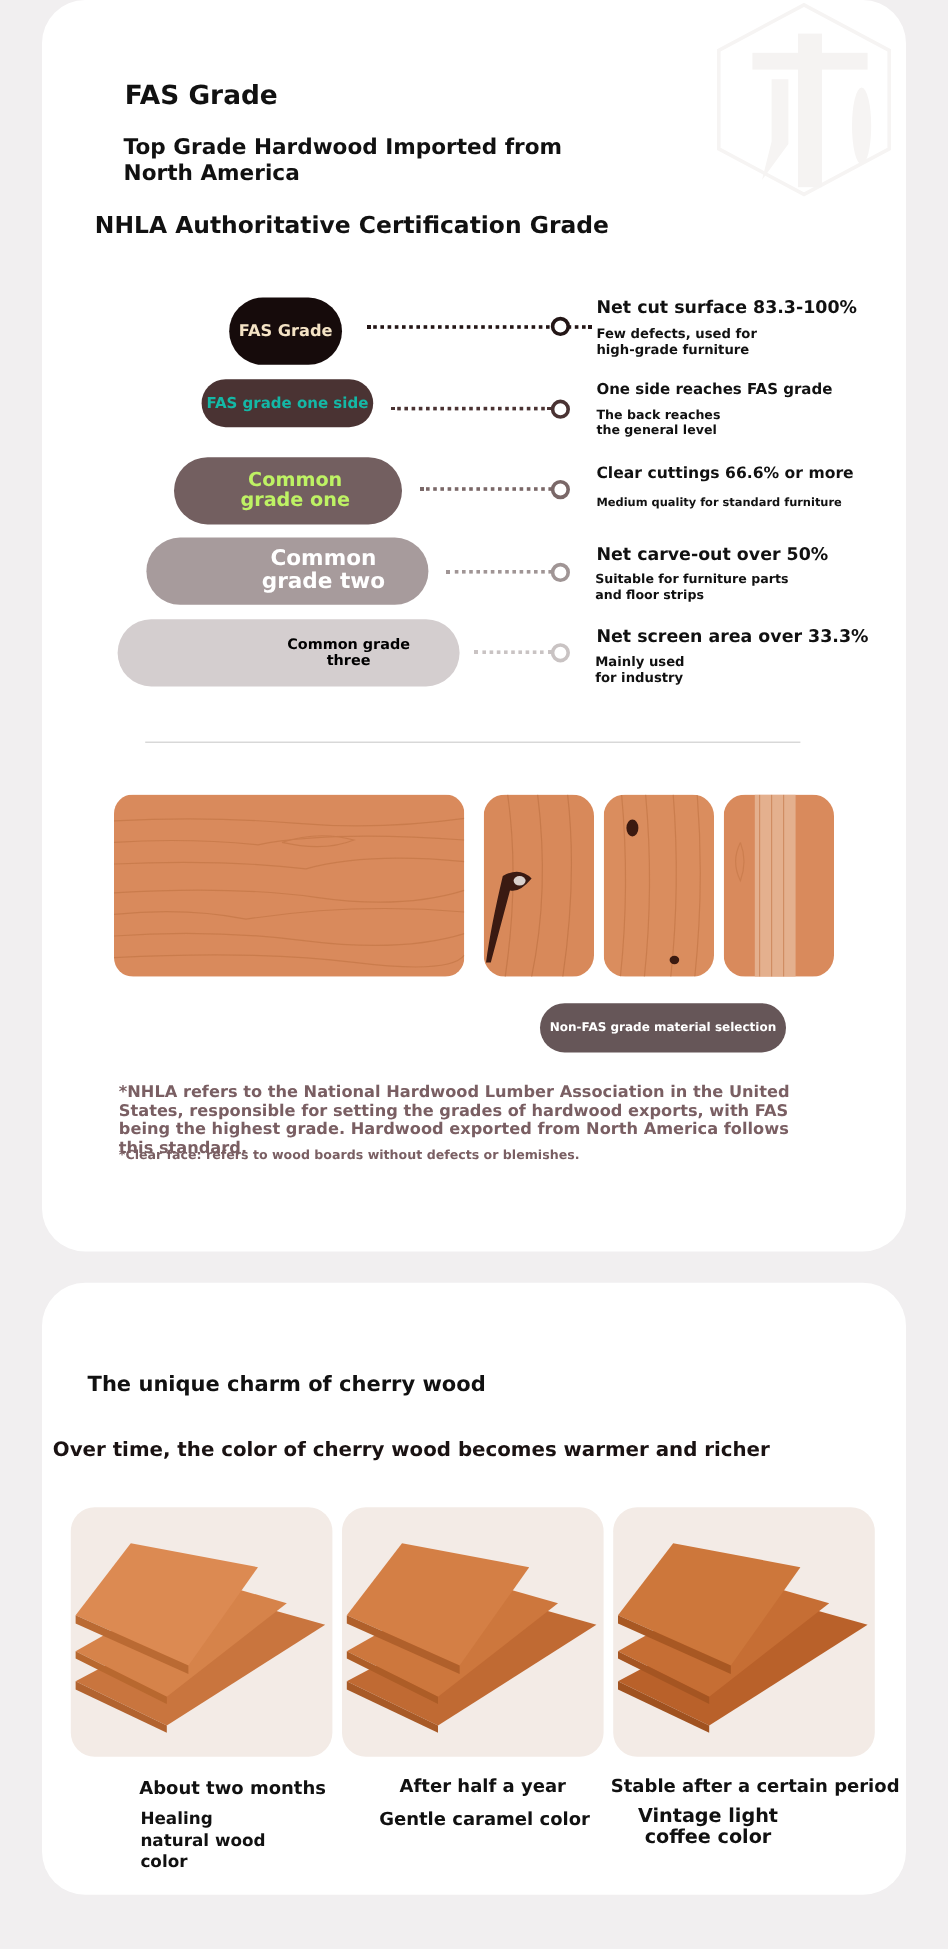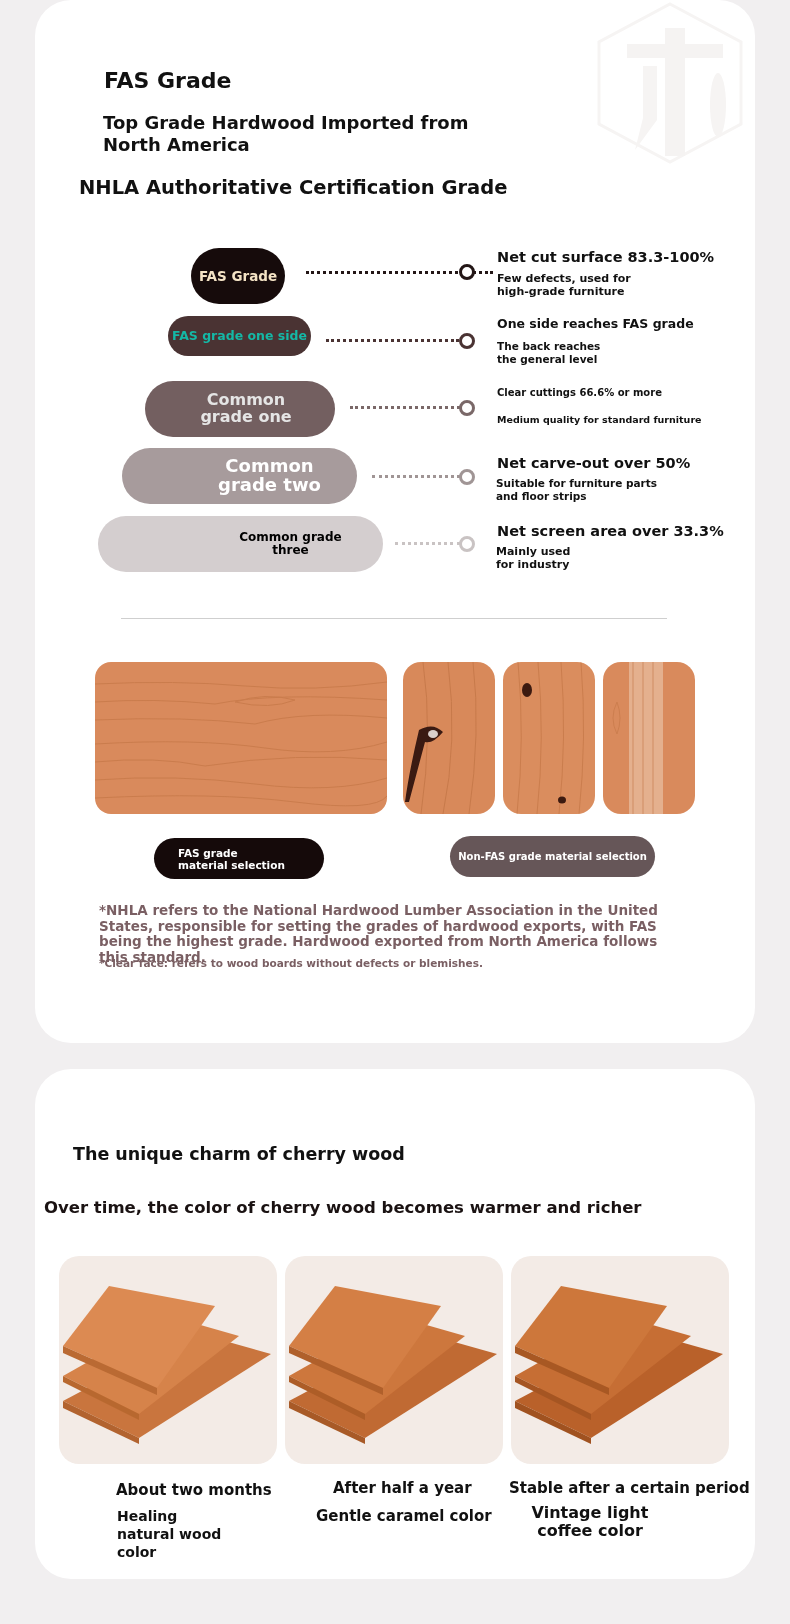--- a/index.html
+++ b/index.html
@@ -65,21 +65,21 @@
   </div>
   <div class="dots" style="left:271px;top:271px;width:187px;border-color:#231616;"></div>
   <div class="ring" style="left:424px;top:264px;border-color:#231616;"></div>
 
   <div class="pill" style="left:133px;top:316px;width:143px;height:40px;background:#4a3333;color:#14b8a6;font-size:12.5px;">
     <span>FAS grade one side</span>
   </div>
   <div class="dots" style="left:291px;top:339px;width:133px;border-color:#4a3333;"></div>
   <div class="ring" style="left:424px;top:333px;border-color:#4a3333;"></div>
 
-  <div class="pill" style="left:110px;top:381px;width:190px;height:56px;background:#735f60;color:#e5e5e5;font-size:16px;padding-left:12px;">
+  <div class="pill" style="left:110px;top:381px;width:190px;height:56px;background:#735f60;color:#bef264;font-size:16px;padding-left:12px;">
     <span style="width:110px;">Common grade one</span>
   </div>
   <div class="dots" style="left:315px;top:406px;width:110px;border-color:#7a6868;"></div>
   <div class="ring" style="left:424px;top:400px;border-color:#7a6868;"></div>
 
   <div class="pill" style="left:87px;top:448px;width:235px;height:56px;background:#a79b9c;color:#fff;font-size:18px;padding-left:60px;">
     <span style="width:110px;">Common grade two</span>
   </div>
   <div class="dots" style="left:337px;top:475px;width:88px;border-color:#a09595;"></div>
   <div class="ring" style="left:424px;top:469px;border-color:#a09595;"></div>
@@ -89,21 +89,21 @@
   </div>
   <div class="dots" style="left:360px;top:542px;width:65px;border-color:#c9c3c3;"></div>
   <div class="ring" style="left:424px;top:536px;border-color:#c9c3c3;"></div>
 
   <div class="desc-h" style="left:462px;top:249px;">Net cut surface 83.3-100%</div>
   <div class="desc-s" style="left:462px;top:272px;width:135px;">Few defects, used for high-grade furniture</div>
 
   <div class="desc-h" style="left:462px;top:316px;font-size:12.5px;">One side reaches FAS grade</div>
   <div class="desc-s" style="left:462px;top:340px;width:120px;font-size:10.5px;">The back reaches the general level</div>
 
-  <div class="desc-h" style="left:462px;top:387px;font-size:10px;">Clear cuttings 66.6% or more</div>
+  <div class="desc-h" style="left:462px;top:387px;font-size:13px;">Clear cuttings 66.6% or more</div>
   <div class="desc-s" style="left:462px;top:413px;font-size:9.5px;white-space:nowrap;">Medium quality for standard furniture</div>
 
   <div class="desc-h" style="left:462px;top:455px;">Net carve-out over 50%</div>
   <div class="desc-s" style="left:461px;top:477px;width:175px;font-size:10.5px;">Suitable for furniture parts and floor strips</div>
 
   <div class="desc-h" style="left:462px;top:523px;">Net screen area over 33.3%</div>
   <div class="desc-s" style="left:461px;top:545px;width:95px;">Mainly used for industry</div>
 
   <div class="abs divider"></div>
 
@@ -153,23 +153,20 @@
       <rect x="26" width="34" height="152" fill="#e4b08e"></rect>
       <g fill="none" stroke="#c47747" stroke-width="1" opacity="0.6">
         <path d="M30 0 L30 152"></path>
           <path d="M40 0 L40 152"></path>
           <path d="M50 0 L50 152"></path>
         <path d="M14 40 Q6 56 14 72 Q20 56 14 40"></path>
       </g>
     </svg>
   </div>
 
-  <div class="tag" style="left:119px;top:838px;width:170px;height:41px;background:#150a0a;padding-left:24px;line-height:12px;">
-    <span style="width:110px;">FAS grade material selection</span>
-  </div>
   <div class="tag" style="left:415px;top:836px;width:205px;height:41px;background:#665658;justify-content:center;font-size:10px;">
     <span>Non-FAS grade material selection</span>
   </div>
 
   <div class="abs note1">*NHLA refers to the National Hardwood Lumber Association in the United States, responsible for setting the grades of hardwood exports, with FAS being the highest grade. Hardwood exported from North America follows this standard.</div>
   <div class="abs note2">*Clear face: refers to wood boards without defects or blemishes.</div>
 </div>
 
 <div id="card2" class="card">
   <div class="abs t-charm">The unique charm of cherry wood</div>

